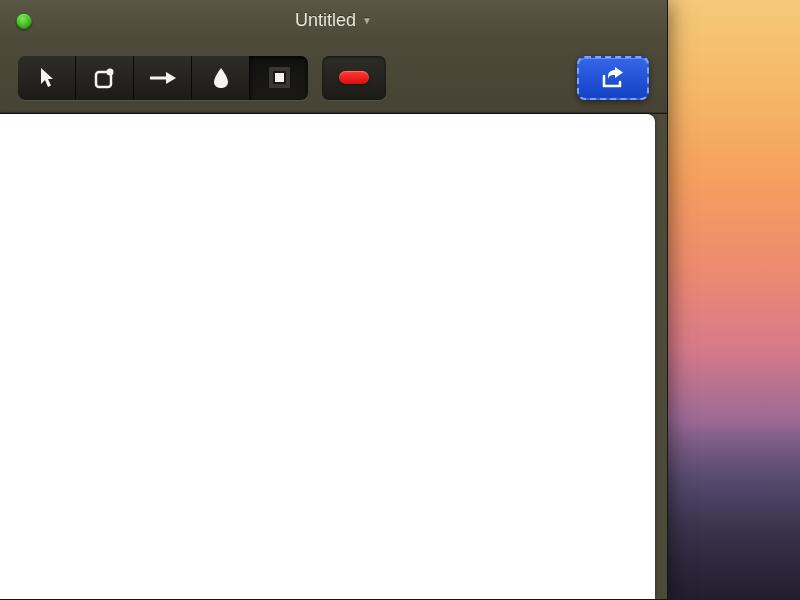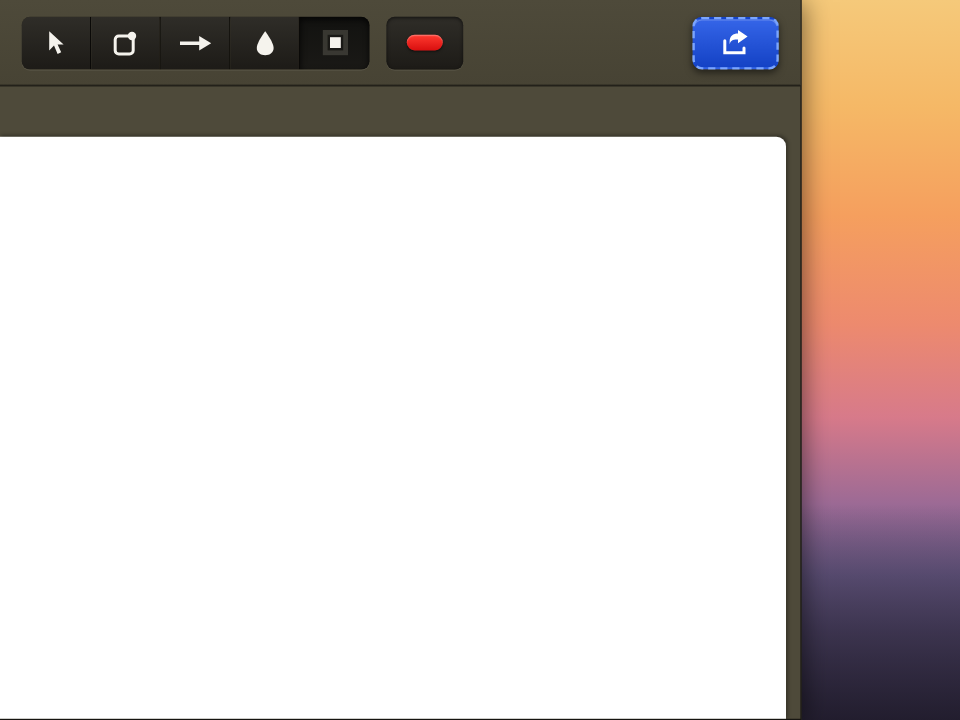--- a/index.html
+++ b/index.html
@@ -201,20 +201,27 @@
       display: block;
     }
   </style>
 </head>
 <body>
 
 <div class="desktop"></div>
 
 <div class="window">
 
+  <div class="titlebar">
+    <div class="traffic-light"></div>
+    <div class="title">
+      <span>Untitled</span>
+      <span class="title-dropdown">▼</span>
+    </div>
+  </div>
 
   <div class="toolbar">
 
     <div class="tool-group">
 
       <button class="tool-btn">
         <span>
           <svg width="18" height="22" viewBox="0 0 18 22">
             <path d="M3 1 L3 17 L7 13 L10 20 L13 18.5 L10 12 L15 12 Z" fill="#f5f3ed"></path>
           </svg>

